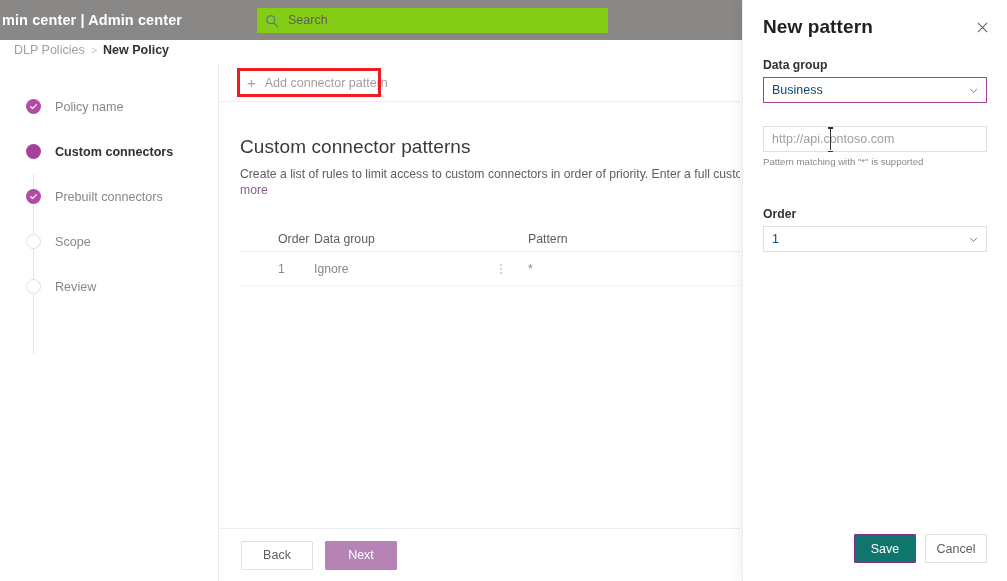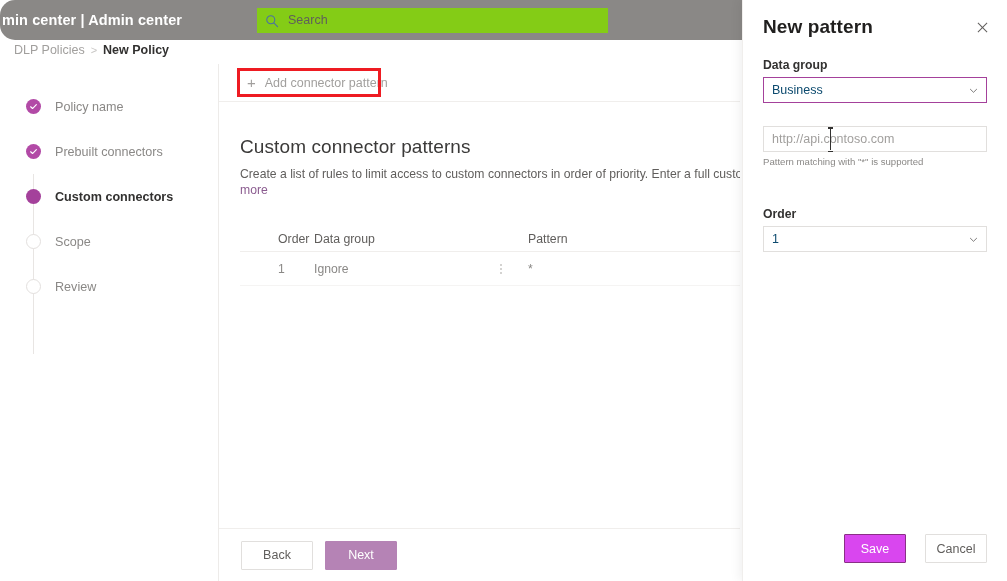--- a/index.html
+++ b/index.html
@@ -16,21 +16,21 @@
     width: 1007px; height: 581px;
     overflow: hidden;
     background: #ffffff;
   }
 
   
   .suitebar {
     position: absolute; left: 0; top: 0;
     width: 1007px; height: 40px;
     background: #8a8886;
-    display: flex; align-items: center; border-radius: 15px;
+    display: flex; align-items: center;
   }
   .suite-title {
     color: #ffffff;
     font-size: 14.5px;
     font-weight: 600;
     letter-spacing: .1px;
     margin-left: 0px;
     padding-left: 2px;
     white-space: nowrap;
   }
@@ -254,25 +254,25 @@
   .caret::before { top: -2px; }
   .caret::after  { bottom: -2px; }
 
   .fly-actions {
     position: absolute; left: 0; bottom: 18px;
     width: 265px;
     display: flex; justify-content: flex-end;
     padding-right: 21px;
   }
   .btn-save {
-    background: #d946ef; color: #ffffff;
+    background: #0f766e; color: #ffffff;
     border: 1px solid #8a2f86;
     min-width: 62px;
   }
-  .btn-cancel { margin-left: 19px; min-width: 62px; }
+  .btn-cancel { margin-left: 9px; min-width: 62px; }
 </style>
 </head>
 <body>
 
 <div id="app">
 
   <div class="suitebar">
     <div class="suite-title">min center  |  Admin center</div>
     <div class="search-wrap">
       <svg class="search-ico" viewBox="0 0 16 16">
@@ -302,32 +302,32 @@
 
       <div class="step done">
         <span class="bullet">
           <svg viewBox="0 0 12 12">
               <polyline points="2.2,6.3 4.7,8.7 9.8,3.5" fill="none" stroke="#ffffff" stroke-width="1.5" stroke-linecap="round" stroke-linejoin="round"></polyline>
             </svg>
         </span>
         <span class="slabel">Policy name</span>
       </div>
 
+      <div class="step active">
+        <span class="bullet"></span>
+        <span class="slabel">Custom connectors</span>
+      </div>
+
       <div class="step done">
         <span class="bullet">
           <svg viewBox="0 0 12 12">
               <polyline points="2.2,6.3 4.7,8.7 9.8,3.5" fill="none" stroke="#ffffff" stroke-width="1.5" stroke-linecap="round" stroke-linejoin="round"></polyline>
             </svg>
         </span>
         <span class="slabel">Prebuilt connectors</span>
-      </div>
-
-      <div class="step active">
-        <span class="bullet"></span>
-        <span class="slabel">Custom connectors</span>
       </div>
 
       <div class="step todo">
         <span class="bullet"></span>
         <span class="slabel">Scope</span>
       </div>
 
       <div class="step todo">
         <span class="bullet"></span>
         <span class="slabel">Review</span>

